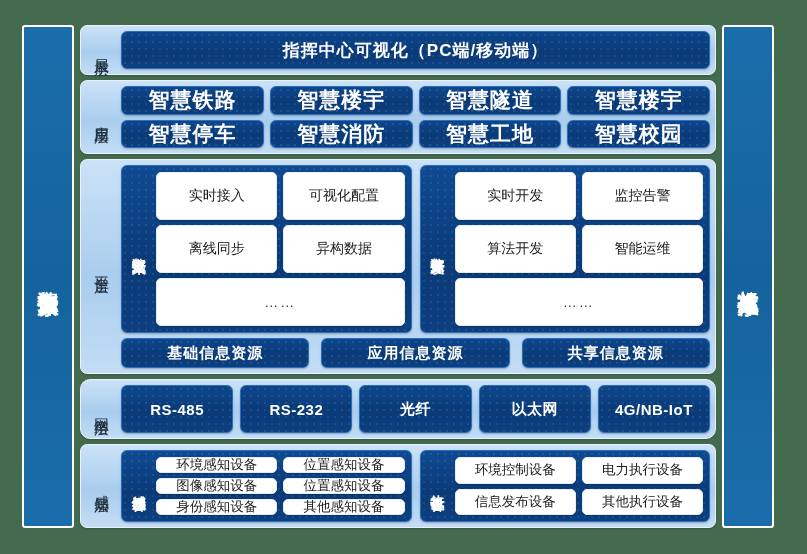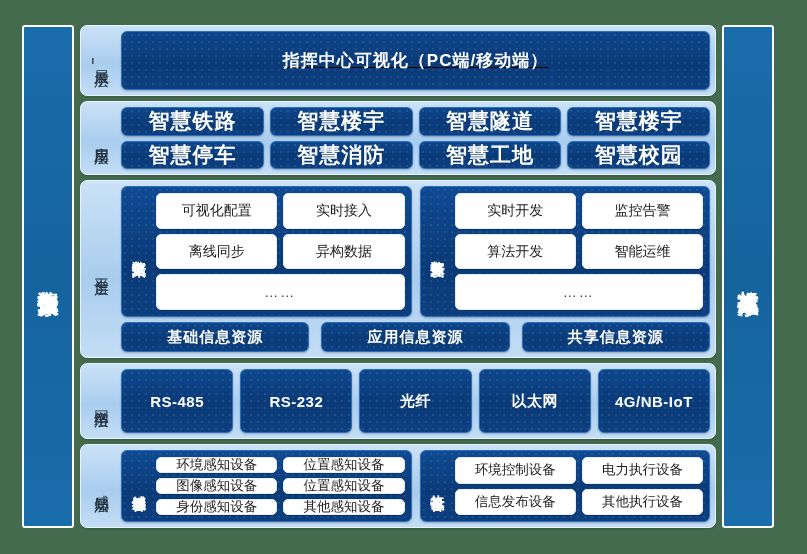--- a/index.html
+++ b/index.html
@@ -62,24 +62,24 @@
   .layer {
     display: flex;
     align-items: stretch;
     background: linear-gradient(180deg, #cbe2f7 0%, #a9cdee 55%, #c3ddf5 100%);
     border: 1px solid #e8f2fc;
     border-radius: 7px;
     box-shadow: 0 1px 2px rgba(0,0,0,0.18);
     padding: 5px;
     gap: 5px;
   }
-  #layer-display     { height: 71px; text-decoration: underline; }
+  #layer-display     { height: 50px; }
   #layer-application { height: 74px; }
   #layer-platform    { flex: 1 1 auto; }
-  #layer-network     { height: 76px; }
+  #layer-network     { height: 60px; border-radius: 10px; }
   #layer-perception  { height: 84px; }
 
   .layer-label {
     flex: 0 0 30px;
     display: flex;
     align-items: center;
     justify-content: center;
     color: #20303f;
     font-size: 15px;
     font-weight: normal;
@@ -275,22 +275,22 @@
     <div class="layer" id="layer-platform">
       <div class="layer-label">平台层</div>
       <div class="layer-body">
 
         <div id="platform-top">
 
           <div class="module">
             <div class="module-title">数据汇聚</div>
             <div class="module-grid">
               <div class="module-row">
+                <div class="white-chip">实时接入</div>
                 <div class="white-chip">可视化配置</div>
-                <div class="white-chip">实时接入</div>
               </div>
               <div class="module-row">
                 <div class="white-chip">离线同步</div>
                 <div class="white-chip">异构数据</div>
               </div>
               <div class="module-row">
                 <div class="white-chip wide dots">……</div>
               </div>
             </div>
           </div>

